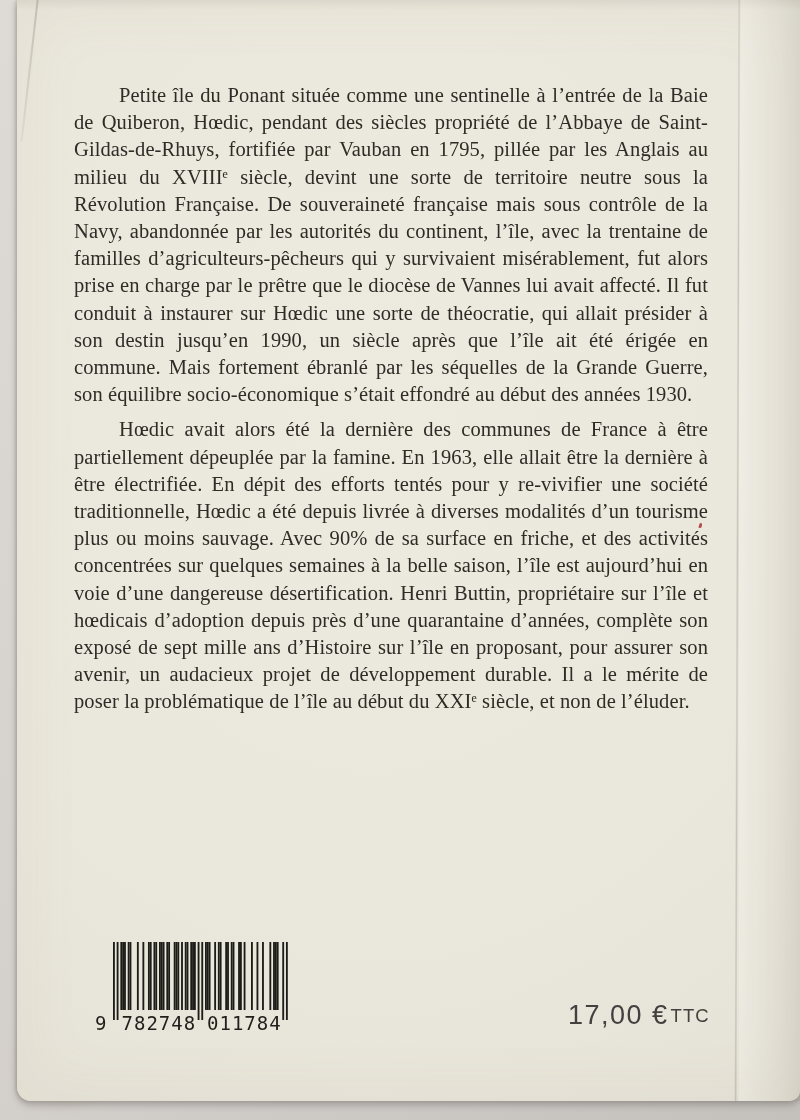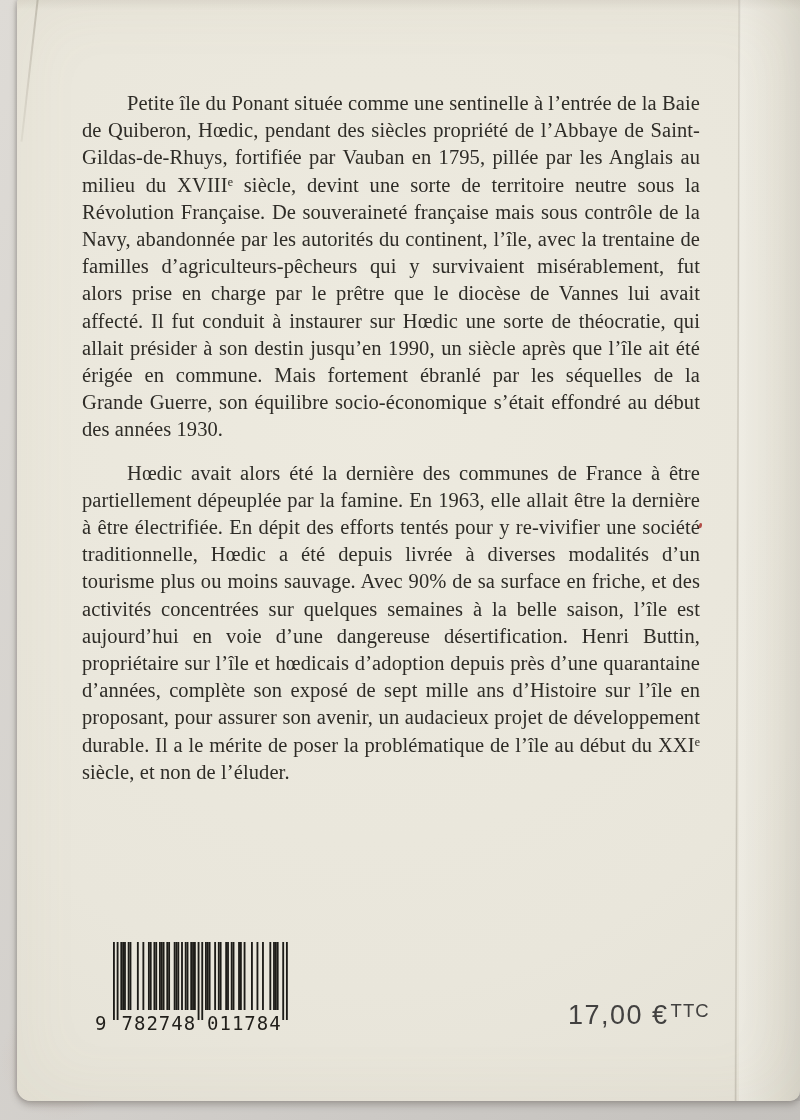--- a/index.html
+++ b/index.html
@@ -36,32 +36,32 @@
   }
   .edge-strip-right {
     position: absolute; right: 0; top: 0; width: 61px; height: 100%;
     background: linear-gradient(to right, rgba(255,255,255,0.22), rgba(0,0,0,0.02) 65%, rgba(0,0,0,0.06));
   }
   .blurb {
     position: absolute; left: 49px; top: 74px; width: 650px;
     font-size: 20.5px; line-height: 27.2px; color: #2e2c27;
     text-align: justify; letter-spacing: 0.1px;
   }
-  .blurb p { margin: 16px; text-indent: 45px; }
+  .blurb p { margin: 8px; text-indent: 45px; }
   .red-speck {
     position: absolute; left: 682px; top: 523px; width: 3px; height: 5px;
     background: #a8332e; border-radius: 50% 50% 50% 0; transform: rotate(12deg); opacity: 0.85;
   }
   .barcode-wrap { position: absolute; left: 76px; top: 940px; width: 200px; height: 94px; }
   .barcode-wrap svg { display: block; }
   .barcode-digits { font-family: "DejaVu Sans Mono", monospace; fill: #211f1b; }
   .price {
     position: absolute; left: 551px; top: 1000px; width: 180px;
     color: #424140; font-family: "Liberation Sans", sans-serif;
-    display: flex; align-items: flex-start; white-space: nowrap;
+    display: flex; align-items: center; white-space: nowrap;
   }
   .price .amount { font-size: 27px; font-weight: 400; letter-spacing: 1.5px; }
   .price .ttc { font-size: 18.5px; margin-left: 2px; letter-spacing: 1px; }
 </style>
 </head>
 <body>
 
 <div class="photo-bg-tint"></div>
 
 <div class="book">

